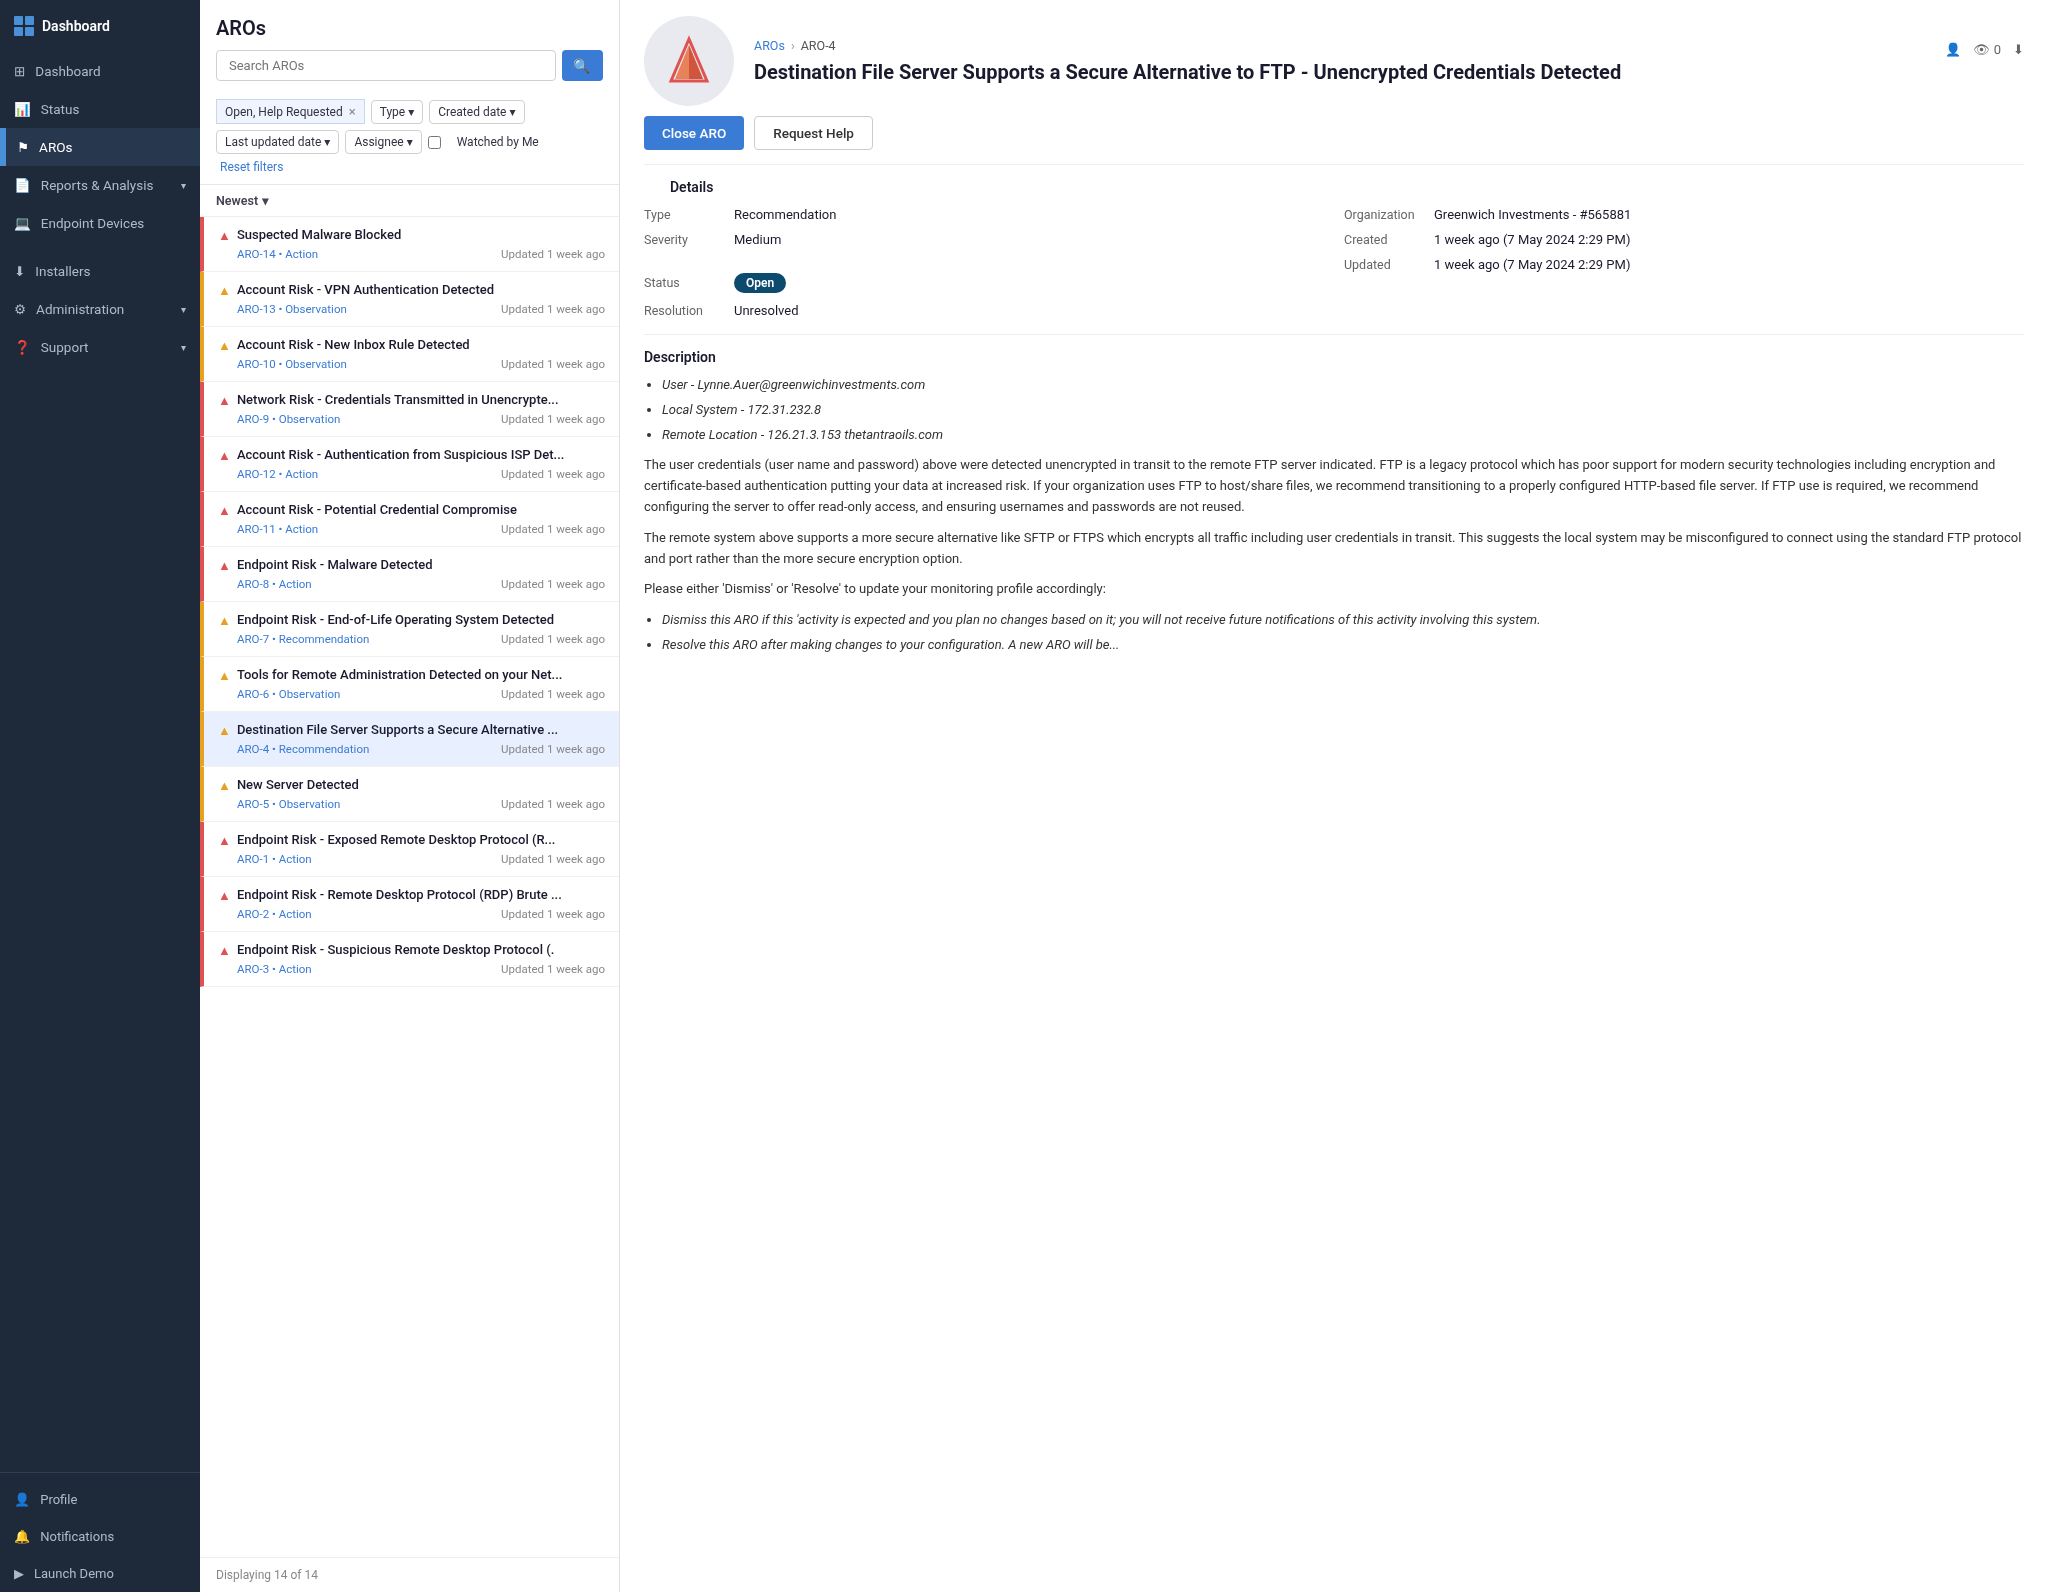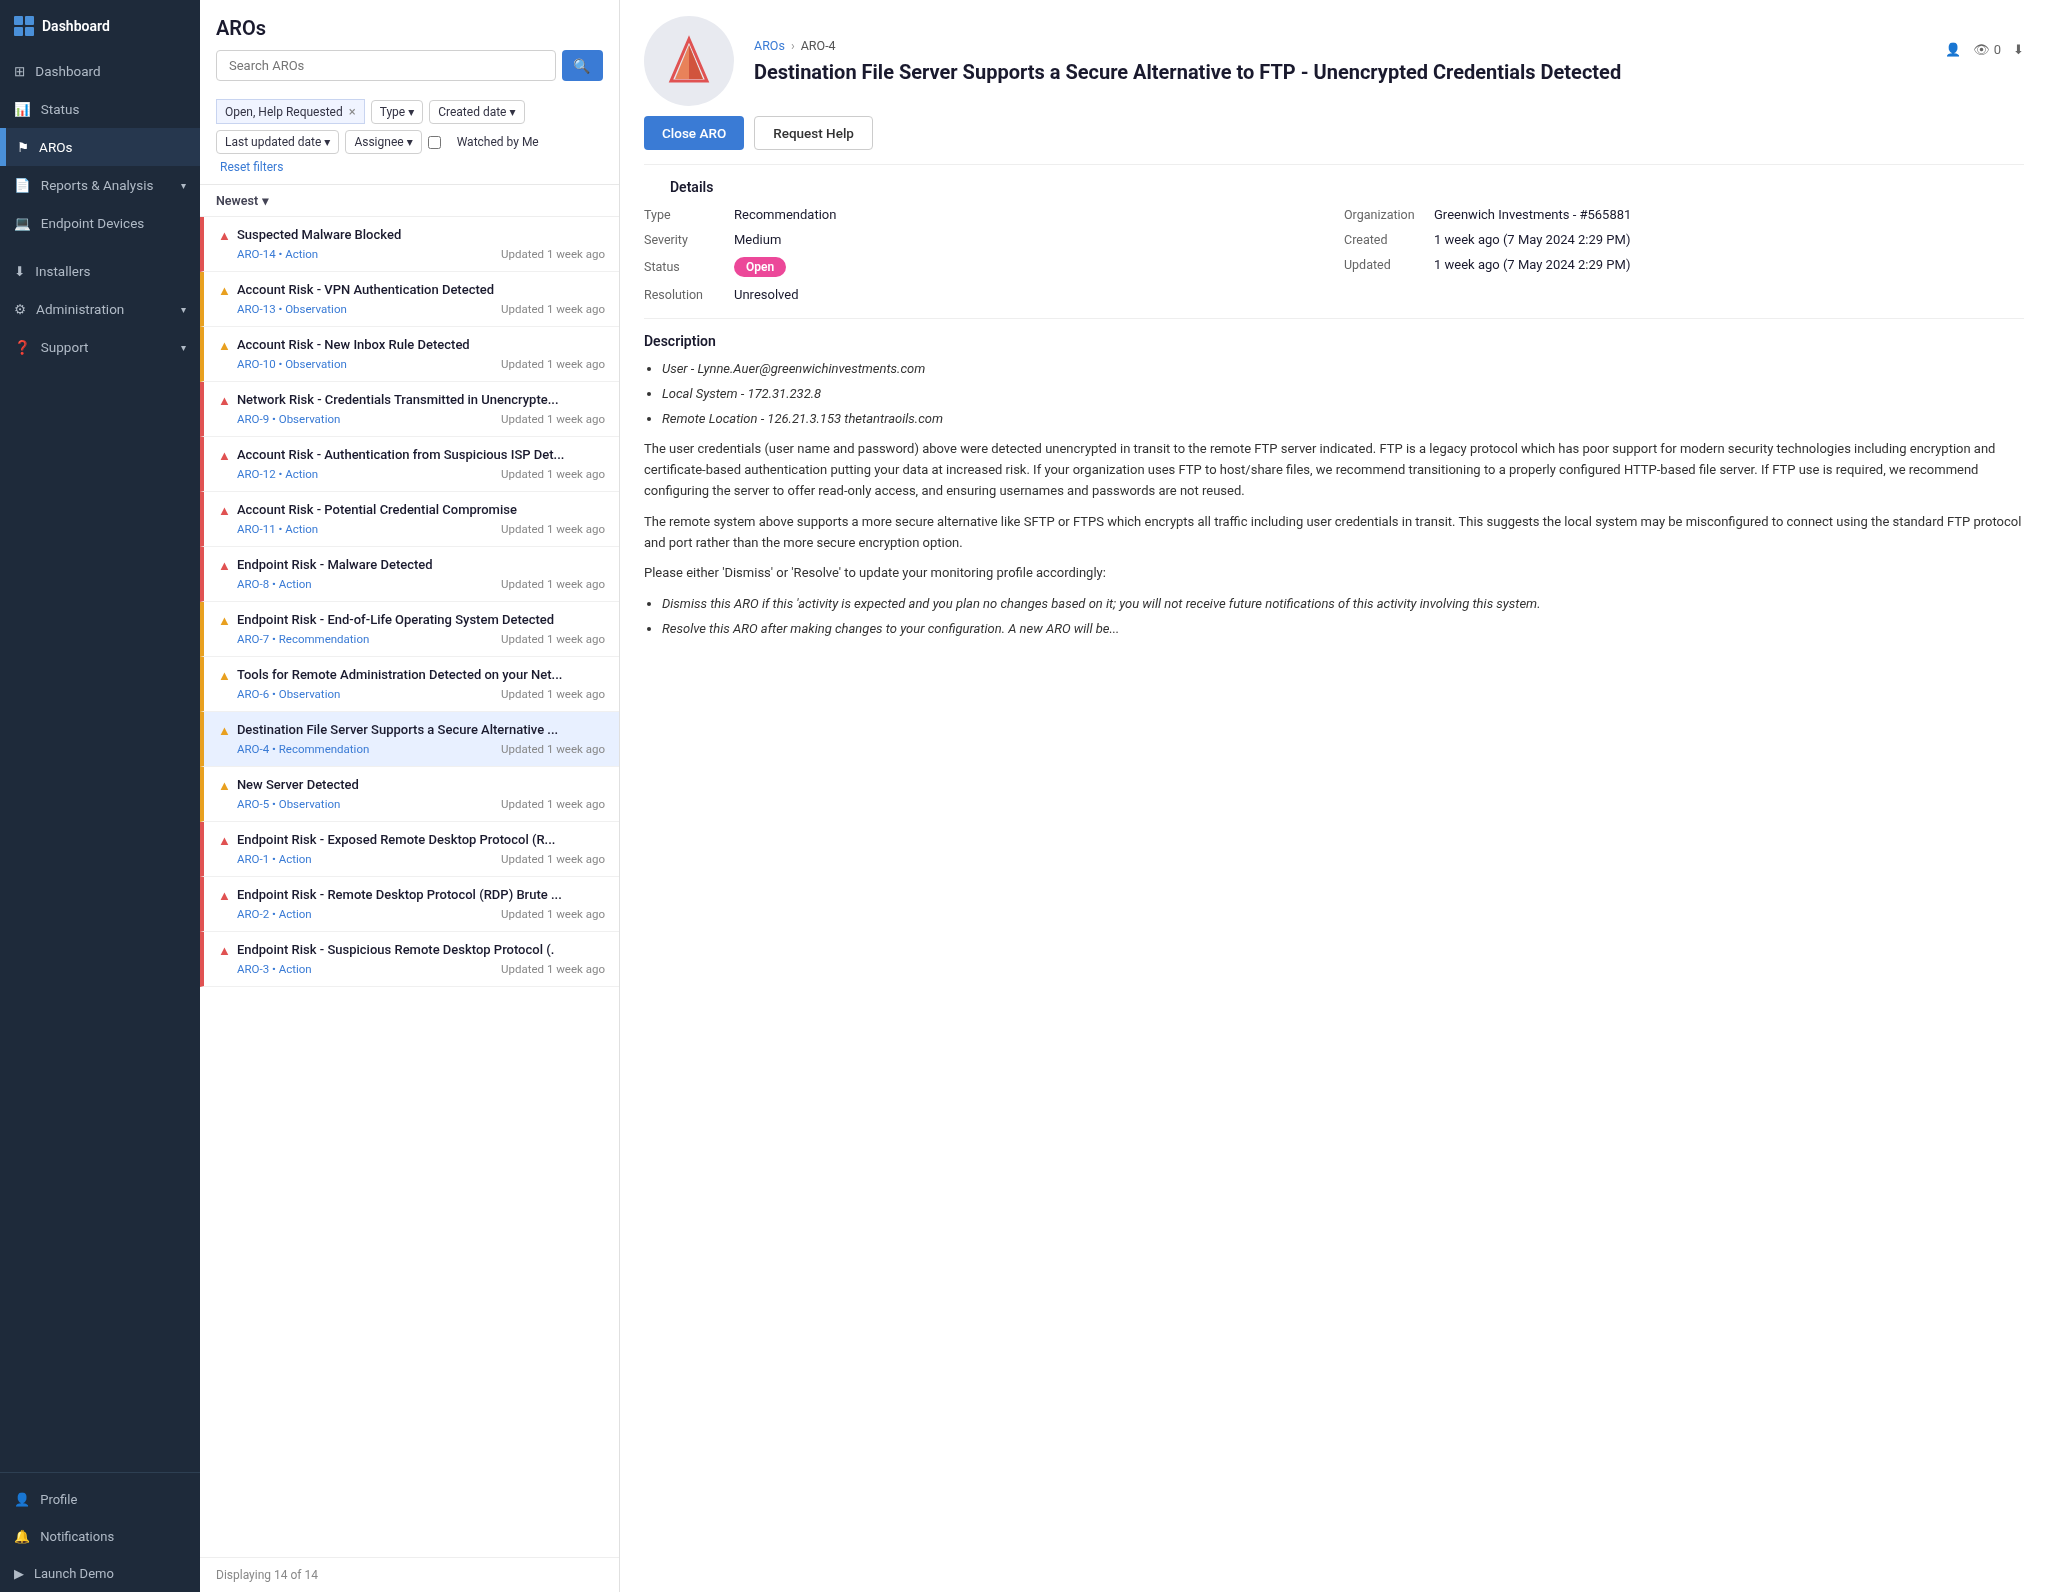--- a/index.html
+++ b/index.html
@@ -332,21 +332,21 @@
       font-size: 13px;
       font-weight: 400;
     }
     .status-badge {
       display: inline-block;
       padding: 3px 12px;
       border-radius: 20px;
       font-size: 12px;
       font-weight: 600;
     }
-    .status-open { background: #ec4899; color: #fff; }
+    .status-open { background: #0c4a6e; color: #fff; margin-top: 16px; }
 
     .description-section { padding: 0 24px 20px; }
     .description-title {
       font-size: 14px;
       font-weight: 600;
       color: #1a1a2e;
       margin-bottom: 10px;
     }
     .description-text {
       font-size: 13px;

